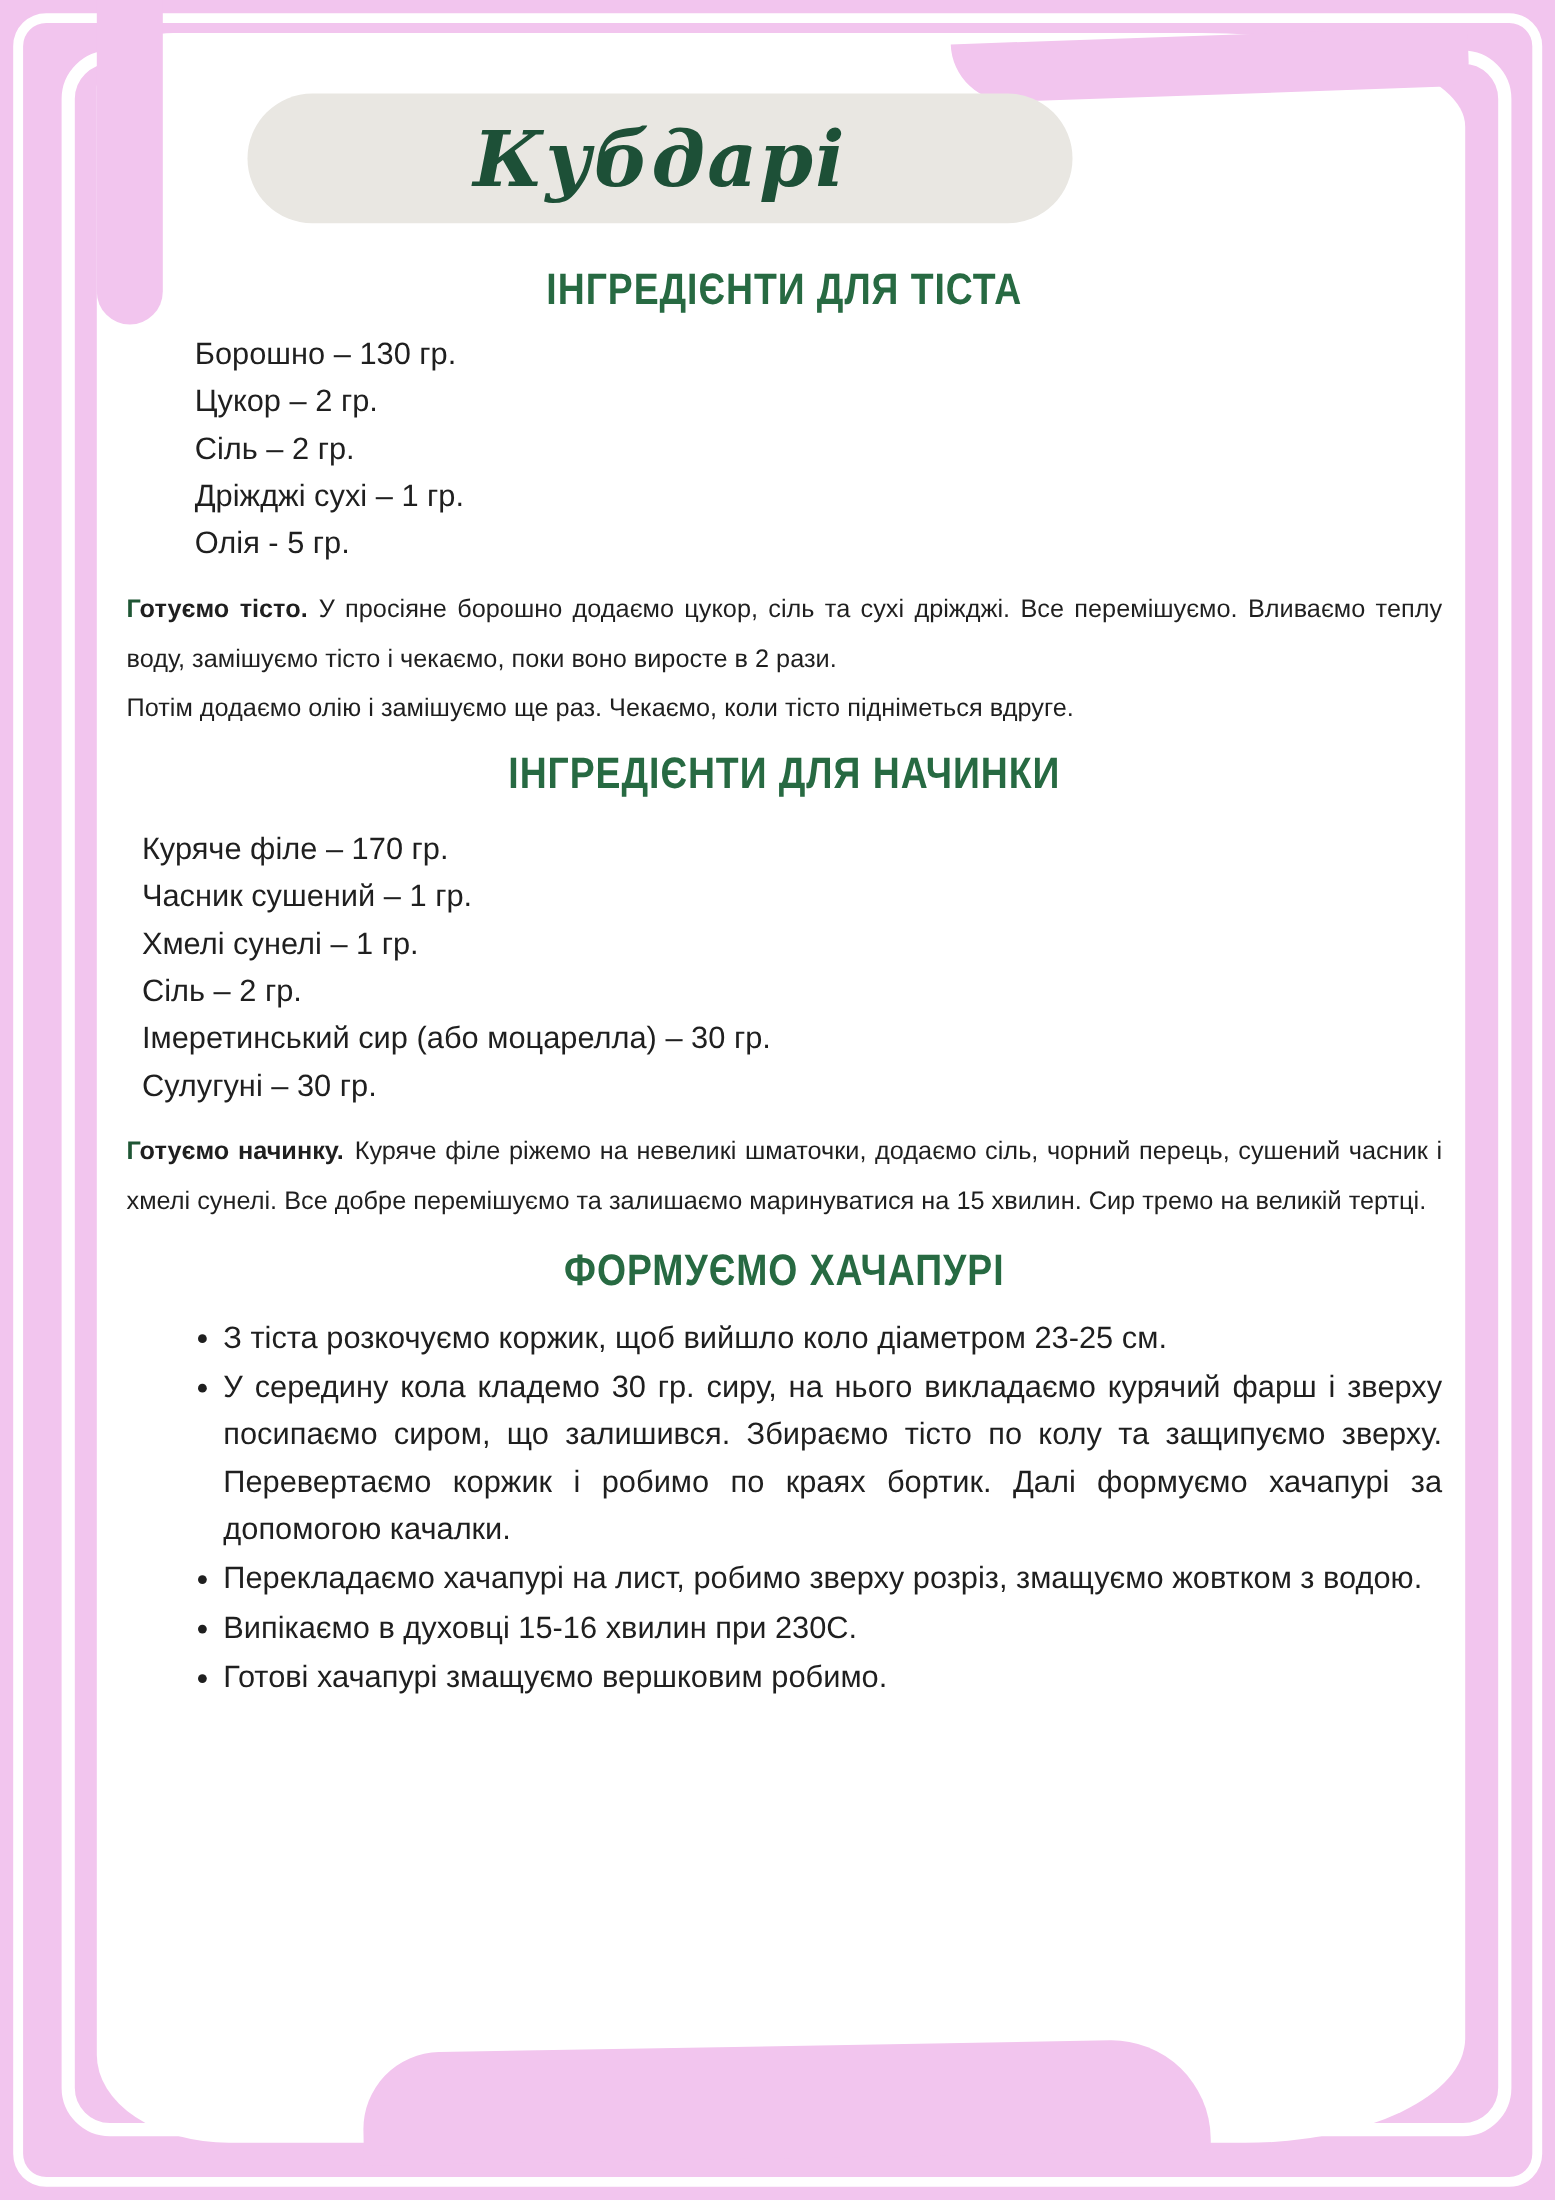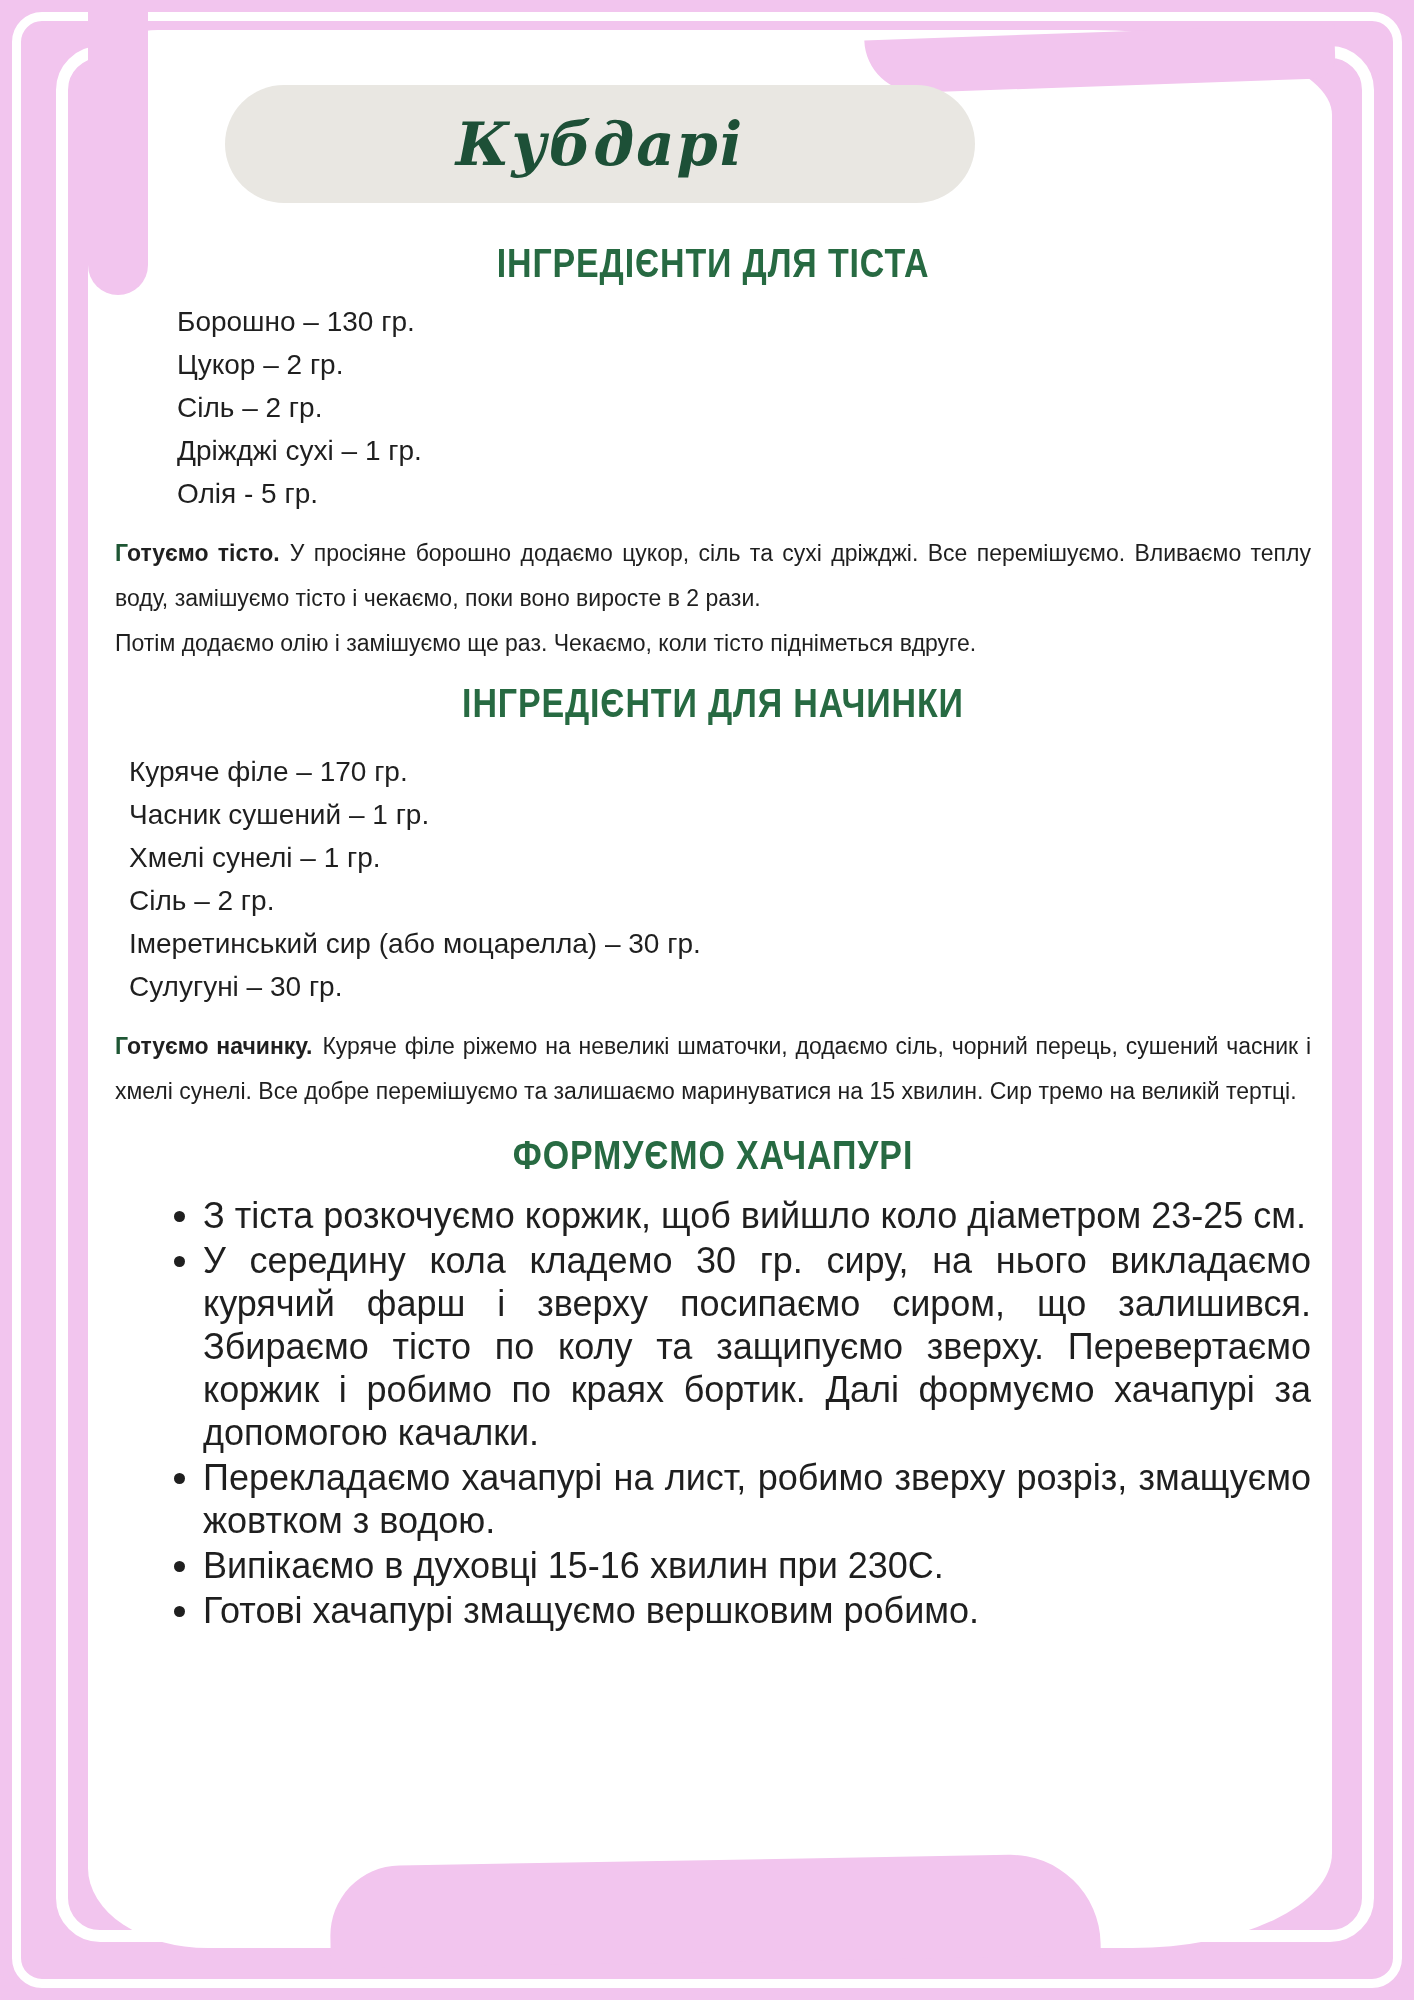--- a/index.html
+++ b/index.html
@@ -46,21 +46,21 @@
   }
 
   .title-pill {
     position:absolute; left:225px; top:85px; width:750px; height:118px;
     background:#E9E7E2; border-radius:60px;
     display:flex; align-items:center; justify-content:center;
   }
   .recipe-title {
     font-family:"DejaVu Serif", serif;
     font-style:italic; font-weight:700;
-    font-size:59px; color:#1D5037;
+    font-size:70px; color:#1D5037;
     letter-spacing:2px;
   }
 
   .content {
     position:absolute; left:115px; top:240px; width:1196px;
   }
 
   .section-heading {
     margin:0; text-align:center;
     font-size:40px; font-weight:800; line-height:46px;
@@ -81,21 +81,21 @@
     font-size:23px; line-height:45px;
     text-align:justify;
   }
   p.para.cont { margin-top:0; }
   .lead { font-weight:700; margin-right:10px; }
   .lead-initial { color:#1E5634; }
 
   ul.bullet-list {
     margin:16px 0 0 0; padding:0 0 0 88px;
     list-style:disc;
-    font-size:36px; line-height:43px;
+    font-size:28px; line-height:43px;
     text-align:justify;
   }
   ul.bullet-list li { margin-bottom:2px; }
 </style>
 </head>
 <body>
 
 <div class="frame-outer"></div>
 <div class="frame-inner"></div>
 <div class="paper"></div>

